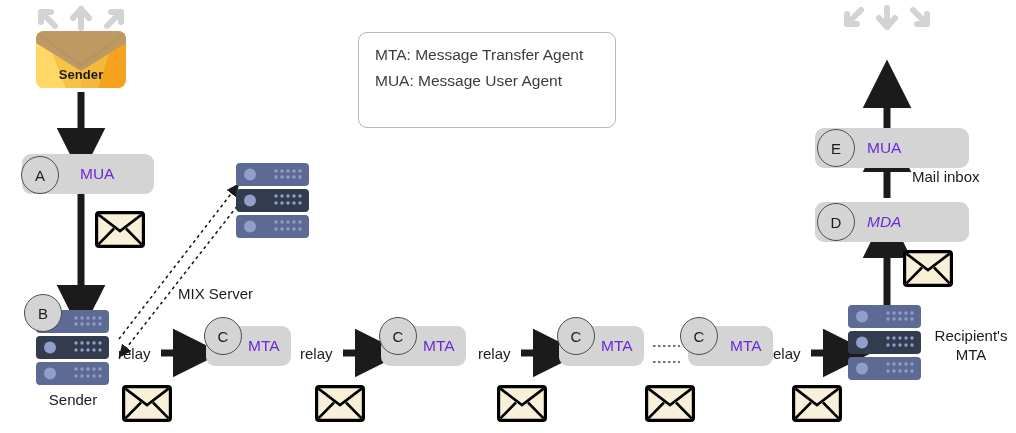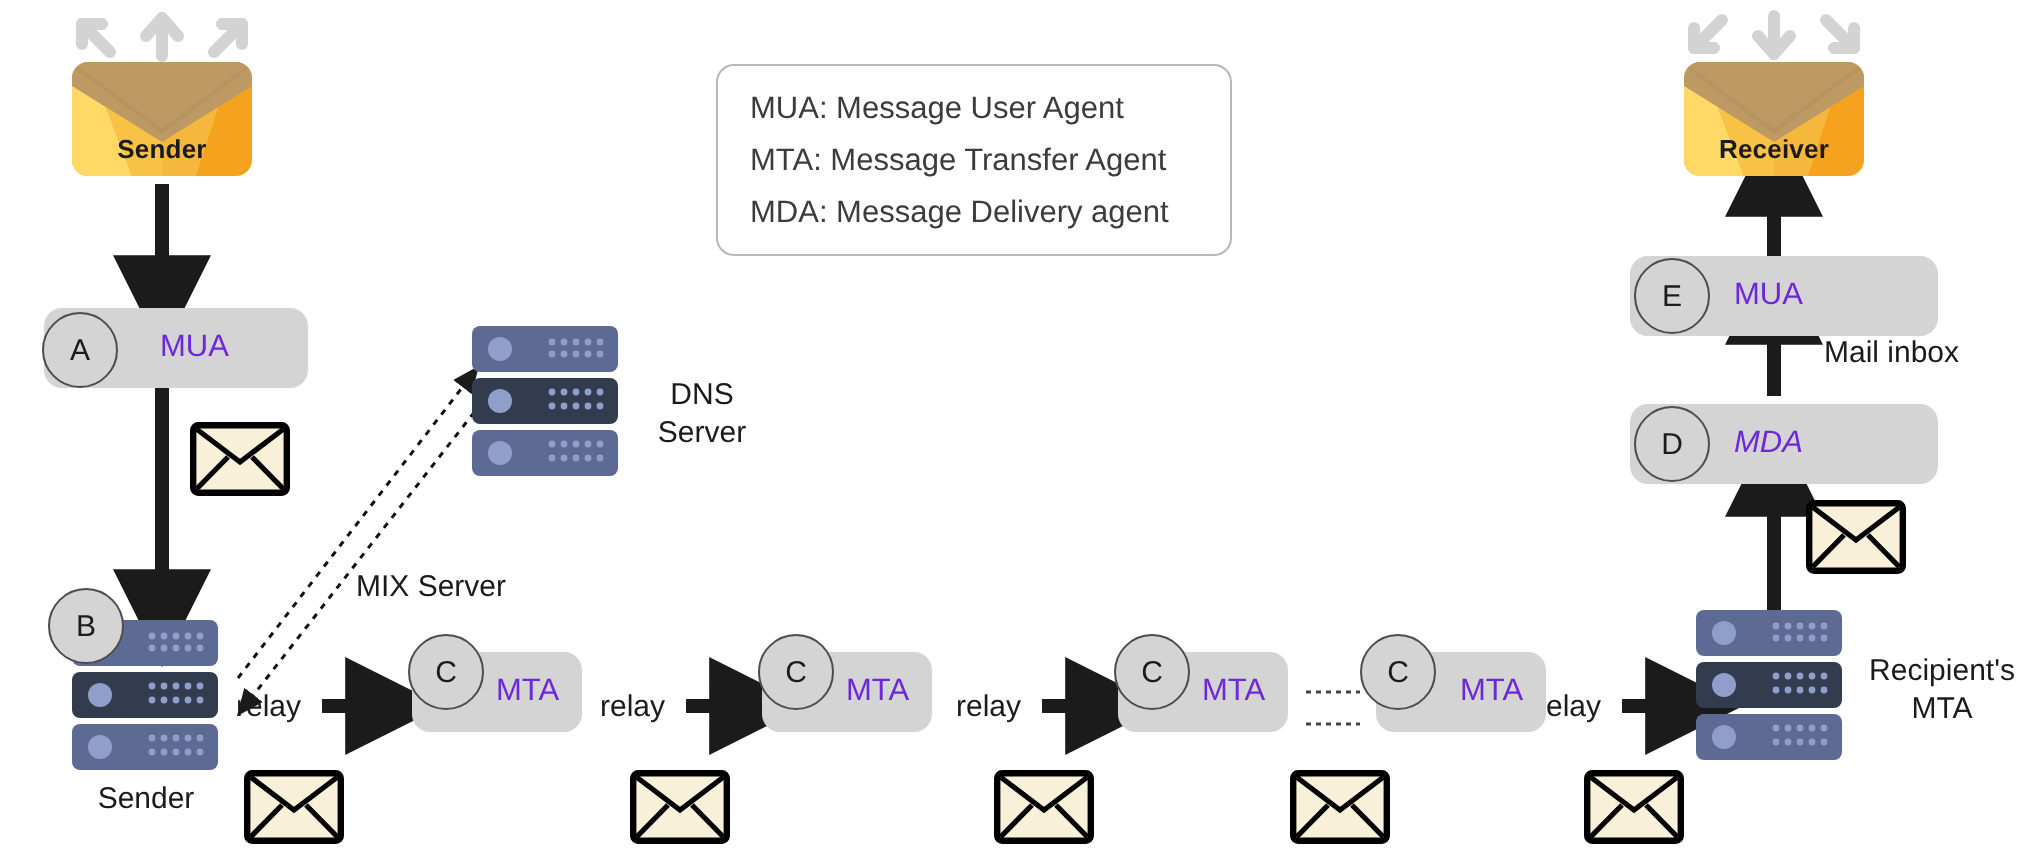--- a/index.html
+++ b/index.html
@@ -259,24 +259,20 @@
           <circle cx="58" cy="59" r="1.7"></circle>
           <circle cx="64" cy="59" r="1.7"></circle>
         <circle cx="40" cy="66" r="1.7"></circle>
           <circle cx="46" cy="66" r="1.7"></circle>
           <circle cx="52" cy="66" r="1.7"></circle>
           <circle cx="58" cy="66" r="1.7"></circle>
           <circle cx="64" cy="66" r="1.7"></circle>
       </g>
     </svg>
   </div>
-  <div class="abs lbl ctr" style="left:313px;top:188px;width:76px;">
-    <div>DNS</div>
-    <div>Server</div>
-  </div>
 
   <div class="abs lbl" style="left:178px;top:284px;">MIX Server</div>
 
   <div class="abs lbl" style="left:118px;top:344px;">relay</div>
   <div class="abs lbl" style="left:300px;top:344px;">relay</div>
   <div class="abs lbl" style="left:478px;top:344px;">relay</div>
   <div class="abs lbl" style="left:768px;top:344px;">relay</div>
 
   <div class="abs node" style="left:206px;top:326px;width:85px;">
     <span class="node-label" style="left:42px;">MTA</span>
@@ -363,38 +359,20 @@
         <path d="M24,7 L10,21"></path>
           <path d="M10,21 L10,11 M10,21 L20,21"></path>
         <path d="M50,5 L50,24"></path>
           <path d="M50,24 L42,15 M50,24 L58,15"></path>
         <path d="M76,7 L90,21"></path>
           <path d="M90,21 L90,11 M90,21 L80,21"></path>
       </g>
     </svg>
   </div>
 
-  <div class="abs bigenv" style="left:842px;top:31px;">
-    <svg width="90" height="57" viewBox="0 0 90 57">
-      <defs>
-        <clipPath id="clipR">
-            <rect x="0" y="0" width="90" height="57" rx="8" ry="8"></rect>
-          </clipPath>
-      </defs>
-      <g clip-path="url(#clipR)">
-        <rect x="0" y="0" width="90" height="57" fill="#f5a21e"></rect>
-        <polygon points="0,0 0,57 30,57 16,20" fill="#ffd866"></polygon>
-        <polygon points="16,20 30,57 45,57 45,30" fill="#f7c246"></polygon>
-        <polygon points="45,30 45,57 62,57 74,20" fill="#f5b73c"></polygon>
-        <polygon points="0,0 90,0 90,12 45,40 0,12" fill="#bd9a63"></polygon>
-        <polygon points="0,0 45,33 90,0 90,2 45,36 0,2" fill="#b08f5c" opacity="0.55"></polygon>
-      </g>
-    </svg>
-    <div class="cap">Receiver</div>
-  </div>
 
   <div class="abs smenv" style="left:903px;top:250px;">
     <svg width="50" height="37" viewBox="0 0 50 37">
       <rect x="1.6" y="1.6" width="46.8" height="33.8" rx="2.5" fill="#f8f0d8" stroke="#000" stroke-width="3.2"></rect>
       <path d="M3.4,3.6 L25,20 L46.6,3.6" fill="none" stroke="#000" stroke-width="2.6"></path>
       <path d="M3.4,33.4 L19,17.5 M46.6,33.4 L31,17.5" fill="none" stroke="#000" stroke-width="2.6"></path>
     </svg>
   </div>
 
   <div class="abs smenv" style="left:122px;top:385px;">
@@ -427,18 +405,17 @@
   </div>
   <div class="abs smenv" style="left:792px;top:385px;">
     <svg width="50" height="37" viewBox="0 0 50 37">
       <rect x="1.6" y="1.6" width="46.8" height="33.8" rx="2.5" fill="#f8f0d8" stroke="#000" stroke-width="3.2"></rect>
       <path d="M3.4,3.6 L25,20 L46.6,3.6" fill="none" stroke="#000" stroke-width="2.6"></path>
       <path d="M3.4,33.4 L19,17.5 M46.6,33.4 L31,17.5" fill="none" stroke="#000" stroke-width="2.6"></path>
     </svg>
   </div>
 
   <div class="abs legend">
+    <div class="legend-line">MTA: Message Transfer Agent</div>
     <div class="legend-line">MUA: Message User Agent</div>
-    <div class="legend-line">MTA: Message Transfer Agent</div>
-    <div class="legend-line">MDA: Message Delivery agent</div>
   </div>
 
 </div>
 
 </body></html>

